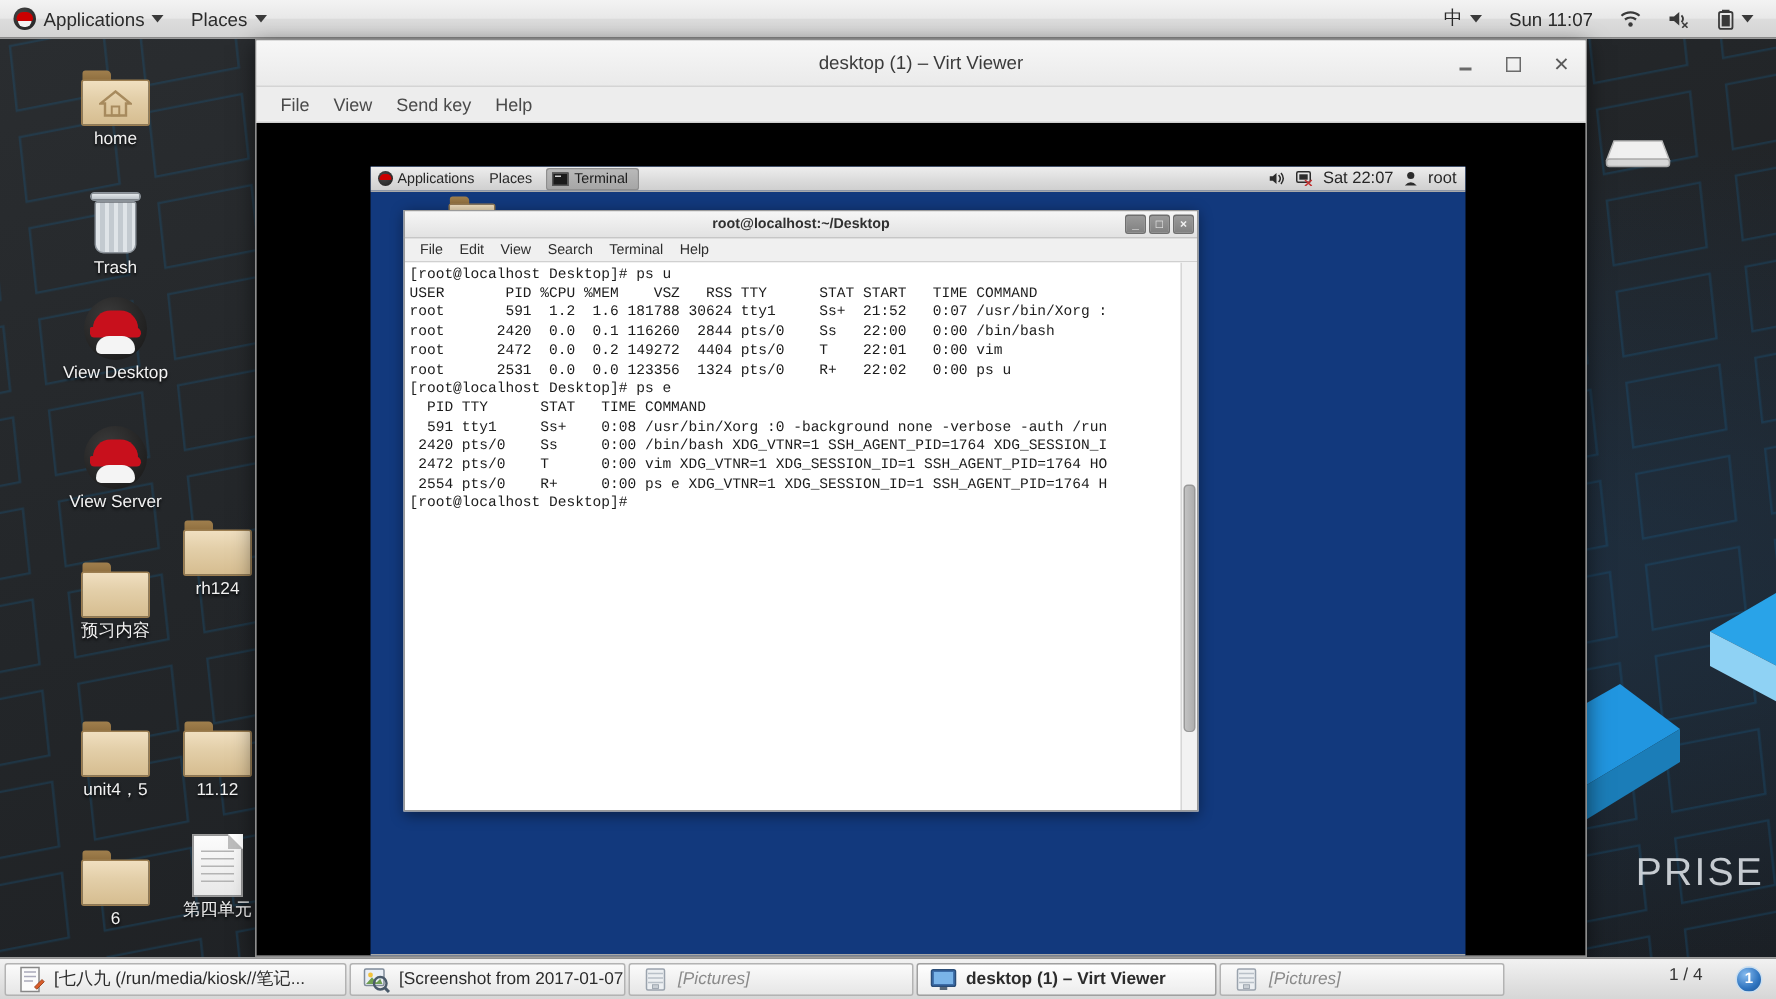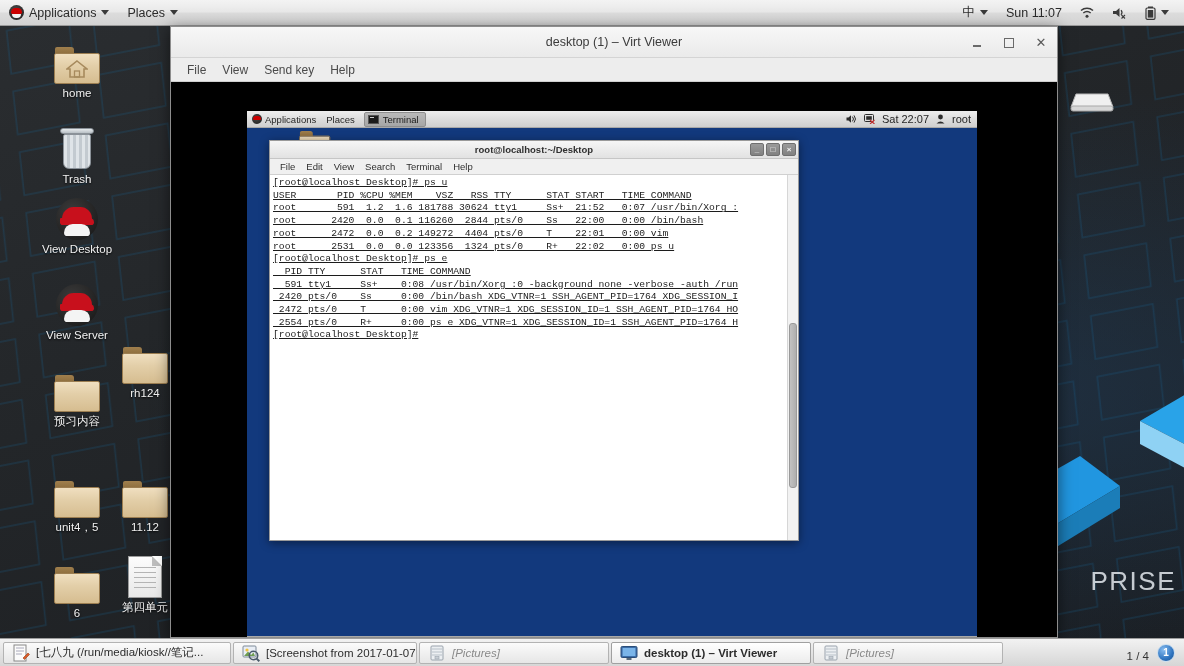--- a/index.html
+++ b/index.html
@@ -154,21 +154,21 @@
     font-size:9.5px; color:#2e2e2e;
   }
   #gterm-menu .gm { padding:1px 5px; }
   #gterm-body {
     flex:1; position:relative; background:#ffffff; overflow:hidden;
     padding: 2px 0 0 3px;
   }
   #gterm-lines {
     font-family:"Liberation Mono","DejaVu Sans Mono",monospace;
     font-size:9.7px; line-height:12.7px; color:#1c1c1c;
-    white-space:pre; letter-spacing:0px;text-decoration:underline;
+    white-space:pre; letter-spacing:0px;
   }
   #gterm-scroll {
     position:absolute; right:0; top:0; width:11px; height:100%;
     background:#f2f2f2; border-left:1px solid #d6d6d6;
   }
   #gterm-thumb {
     position:absolute; left:1px; top:148px; width:8px; height:165px;
     background: linear-gradient(90deg,#c2c2c2,#aeaeae);
     border:1px solid #999; border-radius:3px;
   }
@@ -252,21 +252,21 @@
     padding: 0 8px; font-size:11.5px; color:#2c2c2c;
     background: linear-gradient(180deg,#fbfbfb,#e6e6e6);
     border:1px solid #b3b3b3; border-radius:2px;
     overflow:hidden; white-space:nowrap;
   }
   .tbtn.active {
     background: linear-gradient(180deg,#ffffff,#ececec);
     border-color:#a0a0a0; font-weight:bold;
   }
   .tbtn.dim { color:#8a8a8a;font-style:italic; }
-  #taskbar-right { margin-left:auto; display:flex; align-items:flex-end; gap:8px; padding-right:6px; font-size:11.5px; color:#333; }
+  #taskbar-right { margin-left:auto; display:flex; align-items:flex-start; gap:22px; padding-right:6px; font-size:11.5px; color:#333; }
   .tb-badge {
     width:18px;height:18px;border-radius:50%;
     background: radial-gradient(circle at 35% 30%, #86bbef 0%, #2f74bf 60%, #1a5290 100%);
     border:1px solid #cbdff0; color:#fff; font-size:10px; font-weight:bold;
     display:flex;align-items:center;justify-content:center;
   }
   .ticon { width:18px; height:18px; flex:none; }
 
   
   #drive-icon { position:absolute; left:1069px; top:65px; width:46px; height:22px; }

